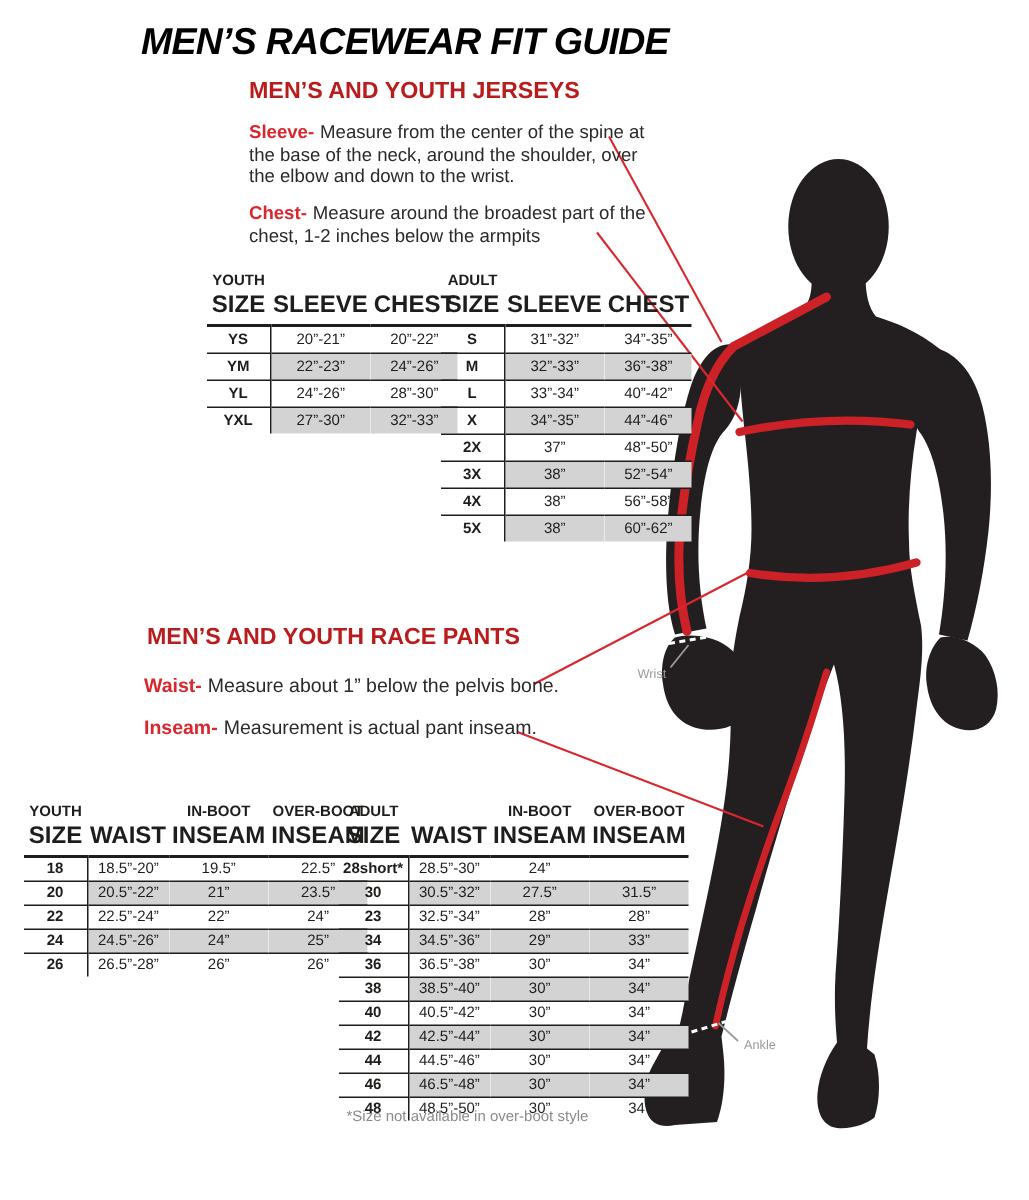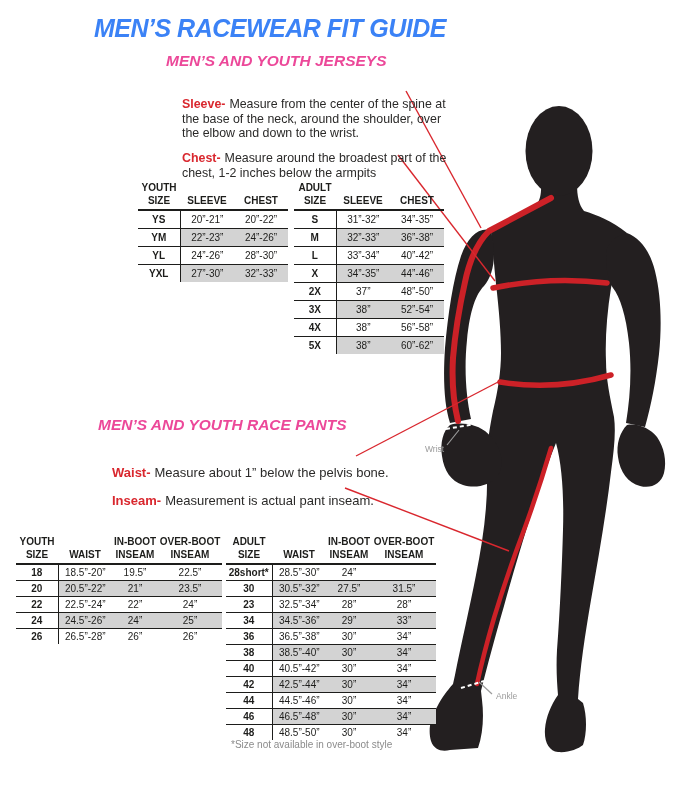--- a/index.html
+++ b/index.html
@@ -6,41 +6,41 @@
   #canvas {
     position:relative; width:686px; height:800px; background:#ffffff;
     font-family:"Liberation Sans", sans-serif; color:#2b2a29; overflow:hidden;
   }
   .abs { position:absolute; }
   #figure-svg { position:absolute; left:0; top:0; z-index:1; }
   .content { z-index:2; }
 
   .title {
     left:94px; top:14px; font-size:25px; font-weight:900; font-style:italic;
-    letter-spacing:-0.5px; color:#3b82f6; white-space:nowrap;
+    letter-spacing:-0.5px; color:#000000; white-space:nowrap;
   }
   .section-heading {
-    font-size:15.5px; font-weight:800; color:#ec4899; white-space:nowrap;font-style:italic;
+    font-size:15.5px; font-weight:800; color:#b91c1c; white-space:nowrap;
   }
   .jerseys-heading { left:166px; top:52px; }
   .pants-heading   { left:98px;  top:416px; }
 
-  .desc { margin:16px; font-size:12.4px; line-height:1.18; color:#2b2a29; }
+  .desc { margin:0; font-size:12.4px; line-height:1.18; color:#2b2a29; }
   .desc .lead { font-weight:bold; color:#d9272e; margin-right:4px; }
   .sleeve-desc { left:166px; top:81px;  width:272px; }
   .chest-desc  { left:166px; top:135px; width:272px; }
   .waist-desc  { left:96px;  top:449px; width:310px; font-size:13px; }
   .inseam-desc { left:96px;  top:477px; width:310px; font-size:13px; }
 
   .footnote { left:231px; top:739px; font-size:10px; color:#8b8b8b; white-space:nowrap; }
 
   table.fit { border-collapse:collapse; table-layout:fixed; color:#1d1d1b; }
   table.fit th, table.fit td { text-align:center; overflow:hidden; white-space:nowrap; }
   table.fit thead tr.group-row th { font-size:10px; font-weight:800; padding:0 0 1px 0; border:none;text-align:center; }
-  table.fit thead tr.col-row th   { font-size:10px; font-weight:800; padding:1px 2px 3px 2px;
+  table.fit thead tr.col-row th   { font-size:16px; font-weight:800; padding:1px 2px 3px 2px;
                                     border-bottom:2.5px solid #1d1d1b; }
   table.fit tbody th { font-weight:bold; border-right:1.5px solid #1d1d1b; }
   table.fit tbody tr + tr { border-top:1.5px solid #1d1d1b; }
   table.fit tbody tr:nth-child(even) td { background:#d3d3d3; }
 
   table.jersey { left:138px; top:182px; }
   table.jersey tbody th, table.jersey tbody td { font-size:10px; padding:3px 3px; }
   #jersey-adult { left:294px; top:182px; }
 
   table.pants tbody th, table.pants tbody td { font-size:10px; padding:2px 2px; }

